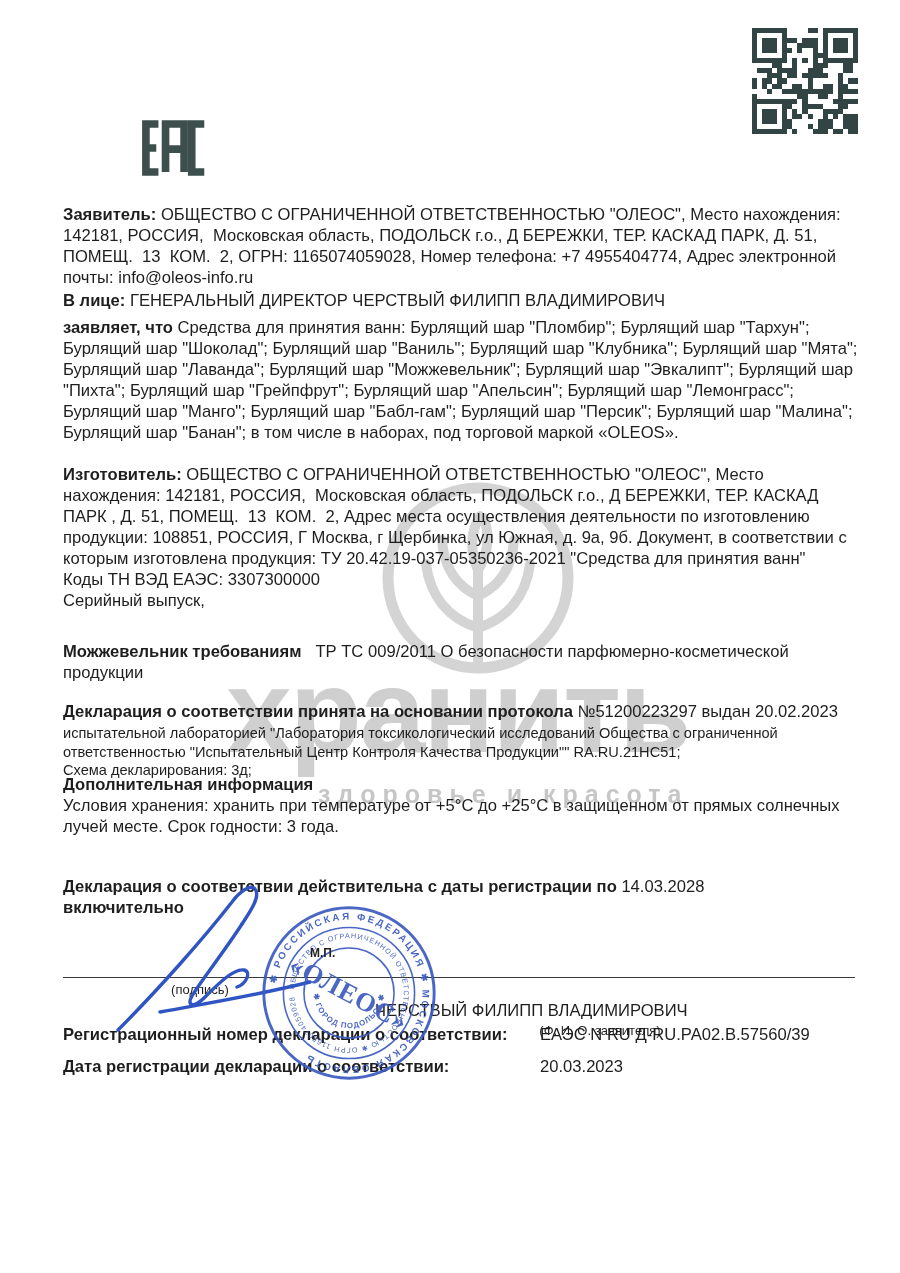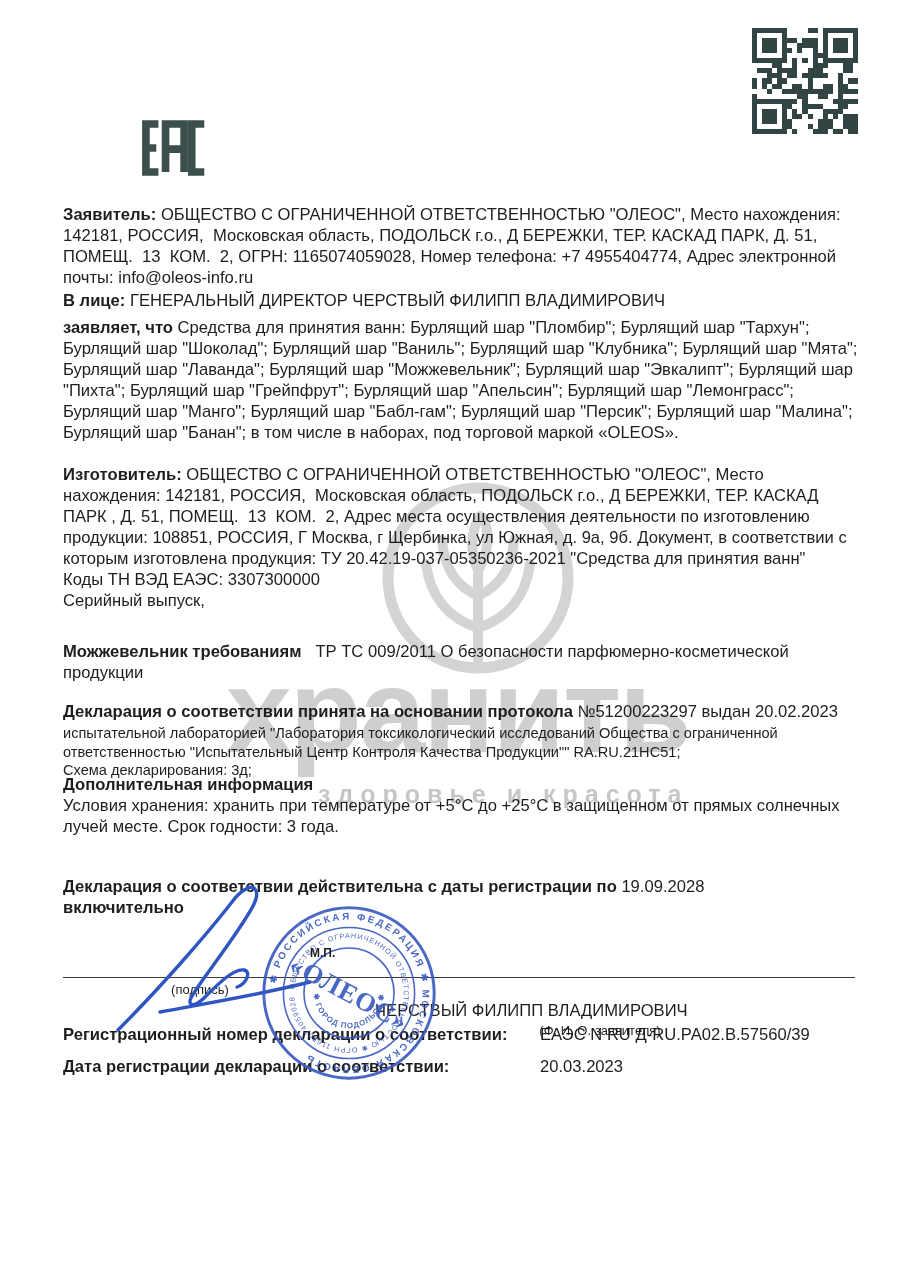--- a/index.html
+++ b/index.html
@@ -331,21 +331,21 @@
     <p class="para" style="top:464px"><b>Изготовитель:</b><span> ОБЩЕСТВО С ОГРАНИЧЕННОЙ ОТВЕТСТВЕННОСТЬЮ "ОЛЕОС", Место нахождения: 142181, РОССИЯ, &nbsp;Московская область, ПОДОЛЬСК г.о., Д БЕРЕЖКИ, ТЕР. КАСКАД ПАРК , Д. 51, ПОМЕЩ. &nbsp;13 &nbsp;КОМ. &nbsp;2, Адрес места осуществления деятельности по изготовлению продукции: 108851, РОССИЯ, Г Москва, г Щербинка, ул Южная, д. 9а, 9б. Документ, в соответствии с которым изготовлена продукция: ТУ 20.42.19-037-05350236-2021 "Средства для принятия ванн"</span><br><span>Коды ТН ВЭД ЕАЭС: 3307300000</span><br><span>Серийный выпуск,</span></p>
 
     <p class="para" style="top:641px"><b class="gap-after">Можжевельник требованиям</b><span>ТР ТС 009/2011 О безопасности парфюмерно-косметической продукции</span></p>
 
     <p class="para" style="top:701px"><b>Декларация о соответствии принята на основании протокола</b><span> №51200223297 выдан 20.02.2023</span></p>
 
     <p class="para small" style="top:724px"><span>испытательной лабораторией "Лаборатория токсикологический исследований Общества с ограниченной ответственностью "Испытательный Центр Контроля Качества Продукции"" RA.RU.21HC51;</span><br><span>Схема декларирования: 3д;</span></p>
 
     <p class="para" style="top:774px"><b>Дополнительная информация</b><br><span>Условия хранения: хранить при температуре от +5°С до +25°С в защищенном от прямых солнечных лучей месте. Срок годности: 3 года.</span></p>
 
-    <p class="para" style="top:876px"><b>Декларация о соответствии действительна с даты регистрации по</b><span> 19.09.2028</span><br><b>включительно</b></p>
+    <p class="para" style="top:876px"><b>Декларация о соответствии действительна с даты регистрации по</b><span> 14.03.2028</span><br><b>включительно</b></p>
   </div>
 
   <svg class="overlay signature" width="260" height="160" viewBox="0 0 260 160" fill="none" stroke="currentColor" stroke-width="3.4" stroke-linecap="round">
     <path d="M16,148 C56,108 102,56 130,20 C138,9 149,2 153,7 C159,14 148,30 140,42"></path>
     <path d="M140,42 C122,70 98,100 90,114 C84,124 92,126 102,116 C116,102 132,86 142,88 C150,90 144,102 135,105"></path>
     <path d="M58,130 C100,122 152,114 208,100"></path>
   </svg>
 
   <svg class="overlay stamp" width="186" height="186" viewBox="0 0 190 190" fill="none">
     <defs>

